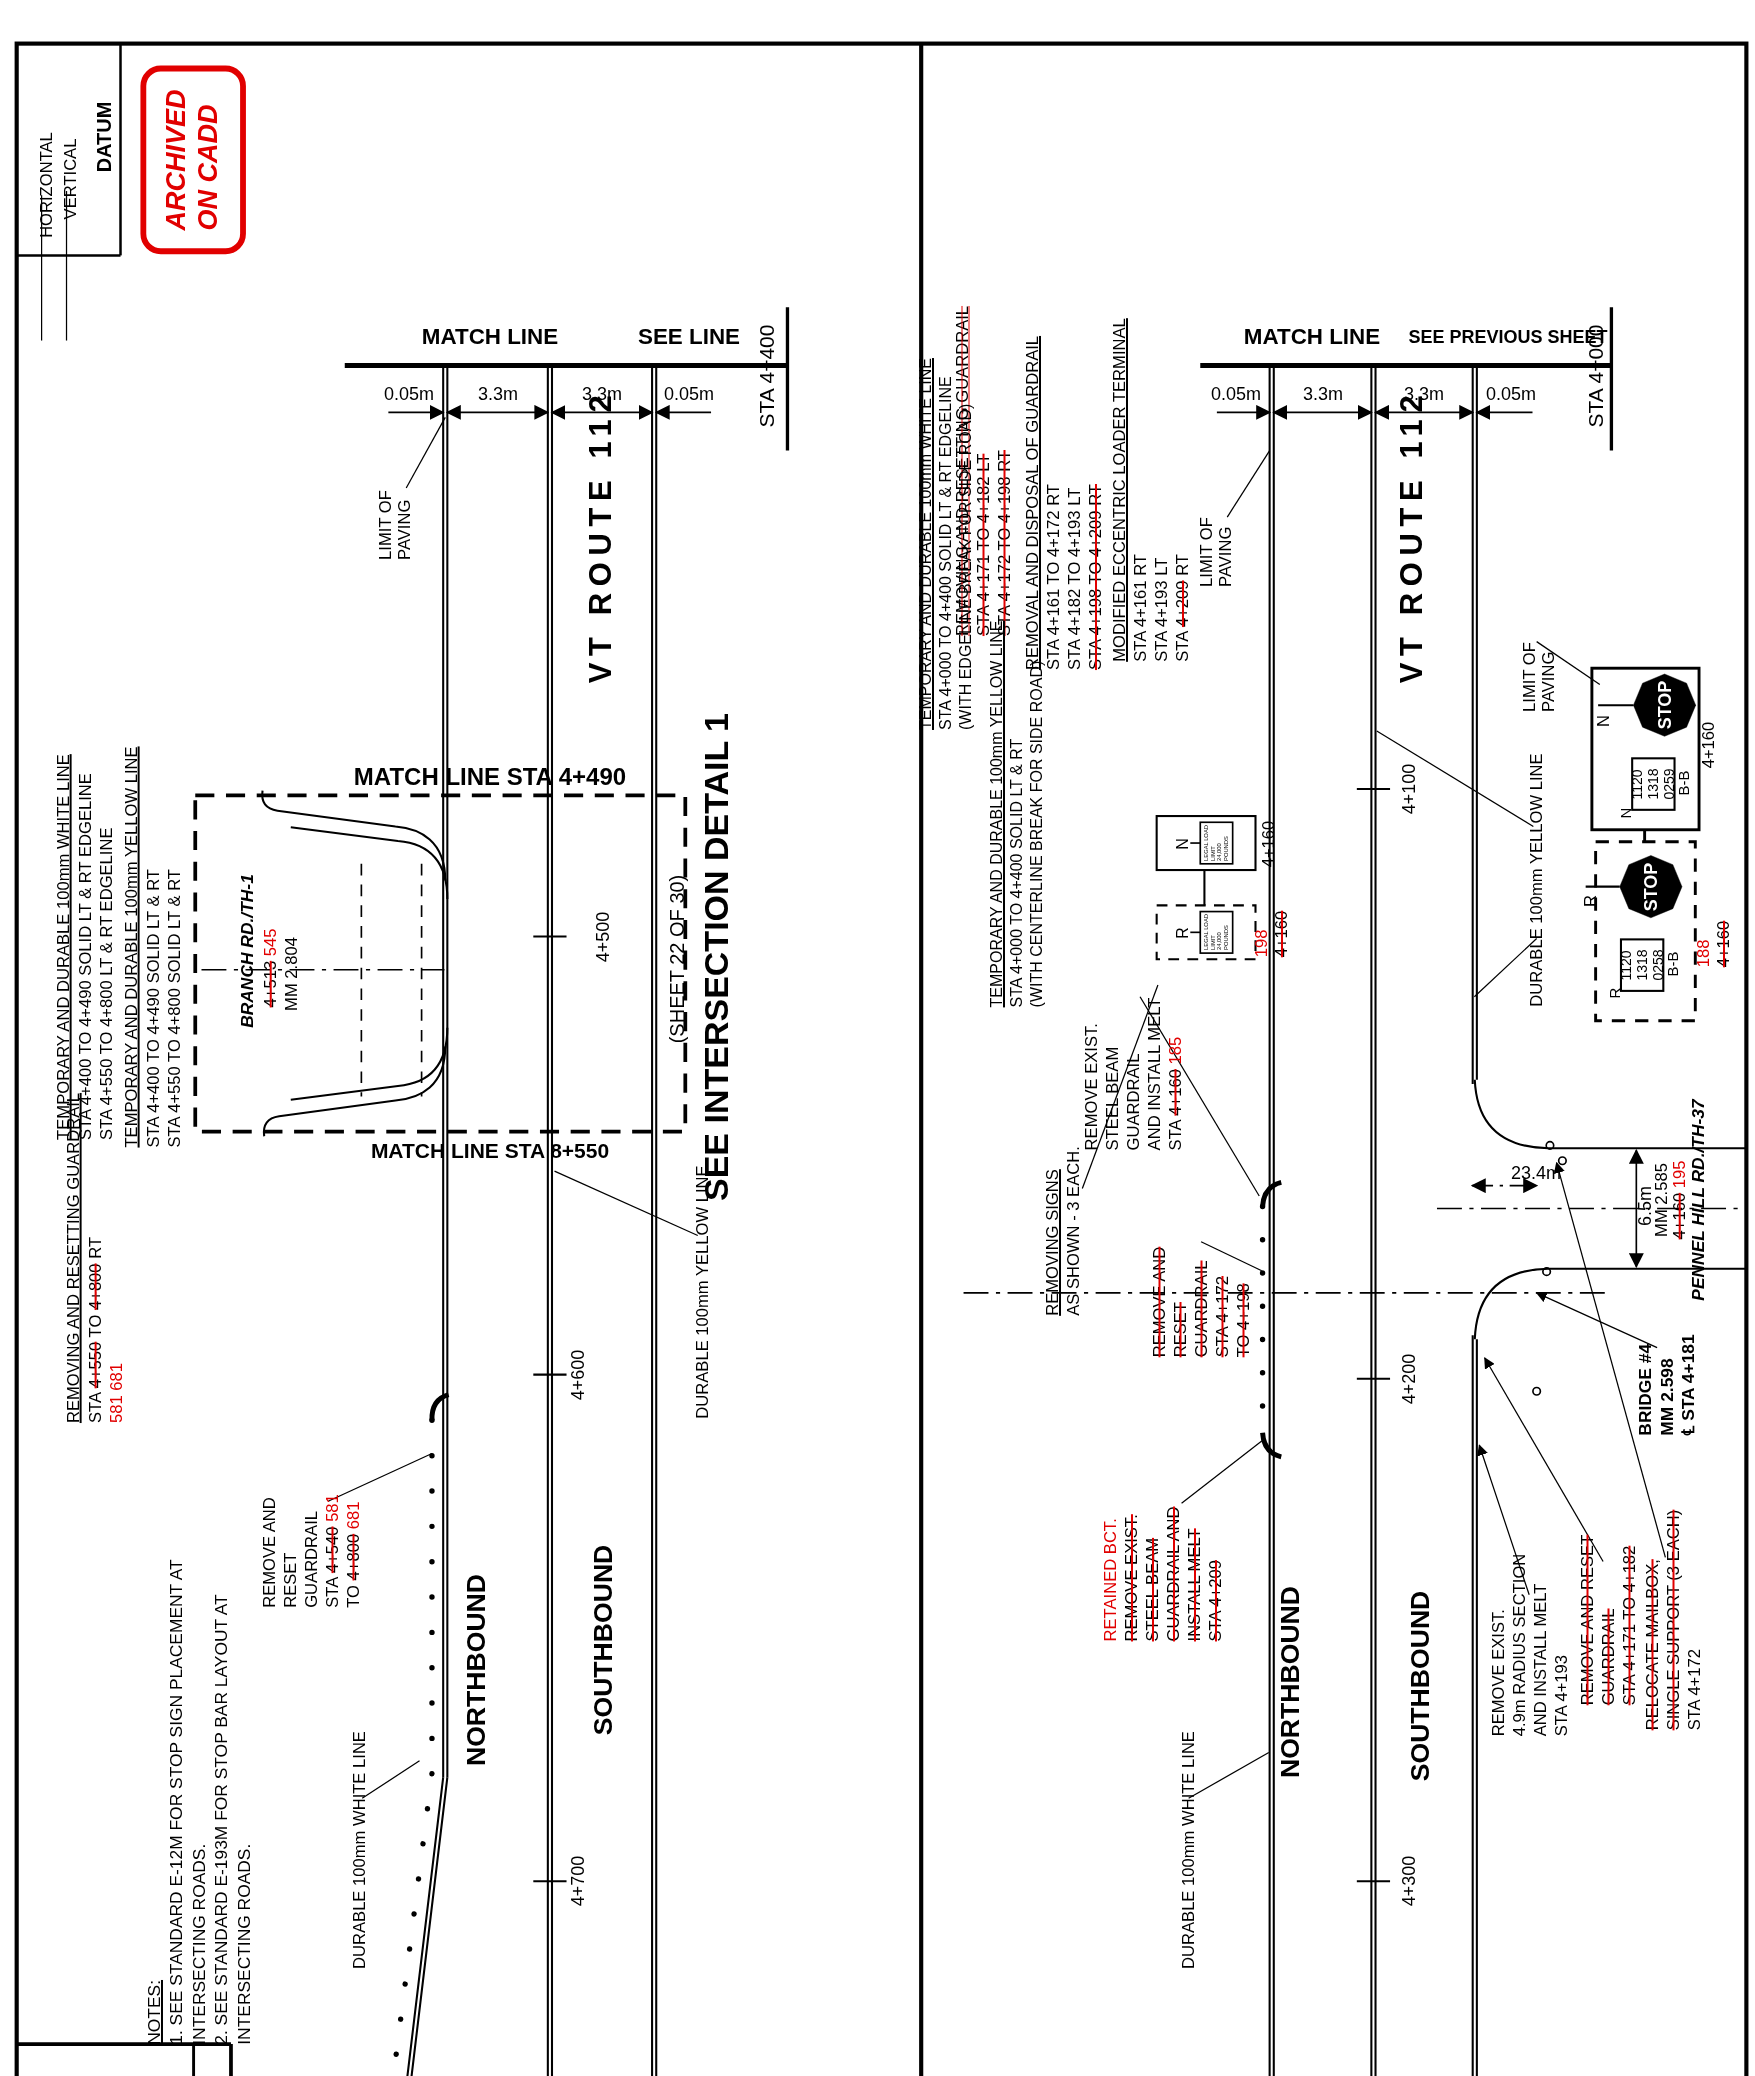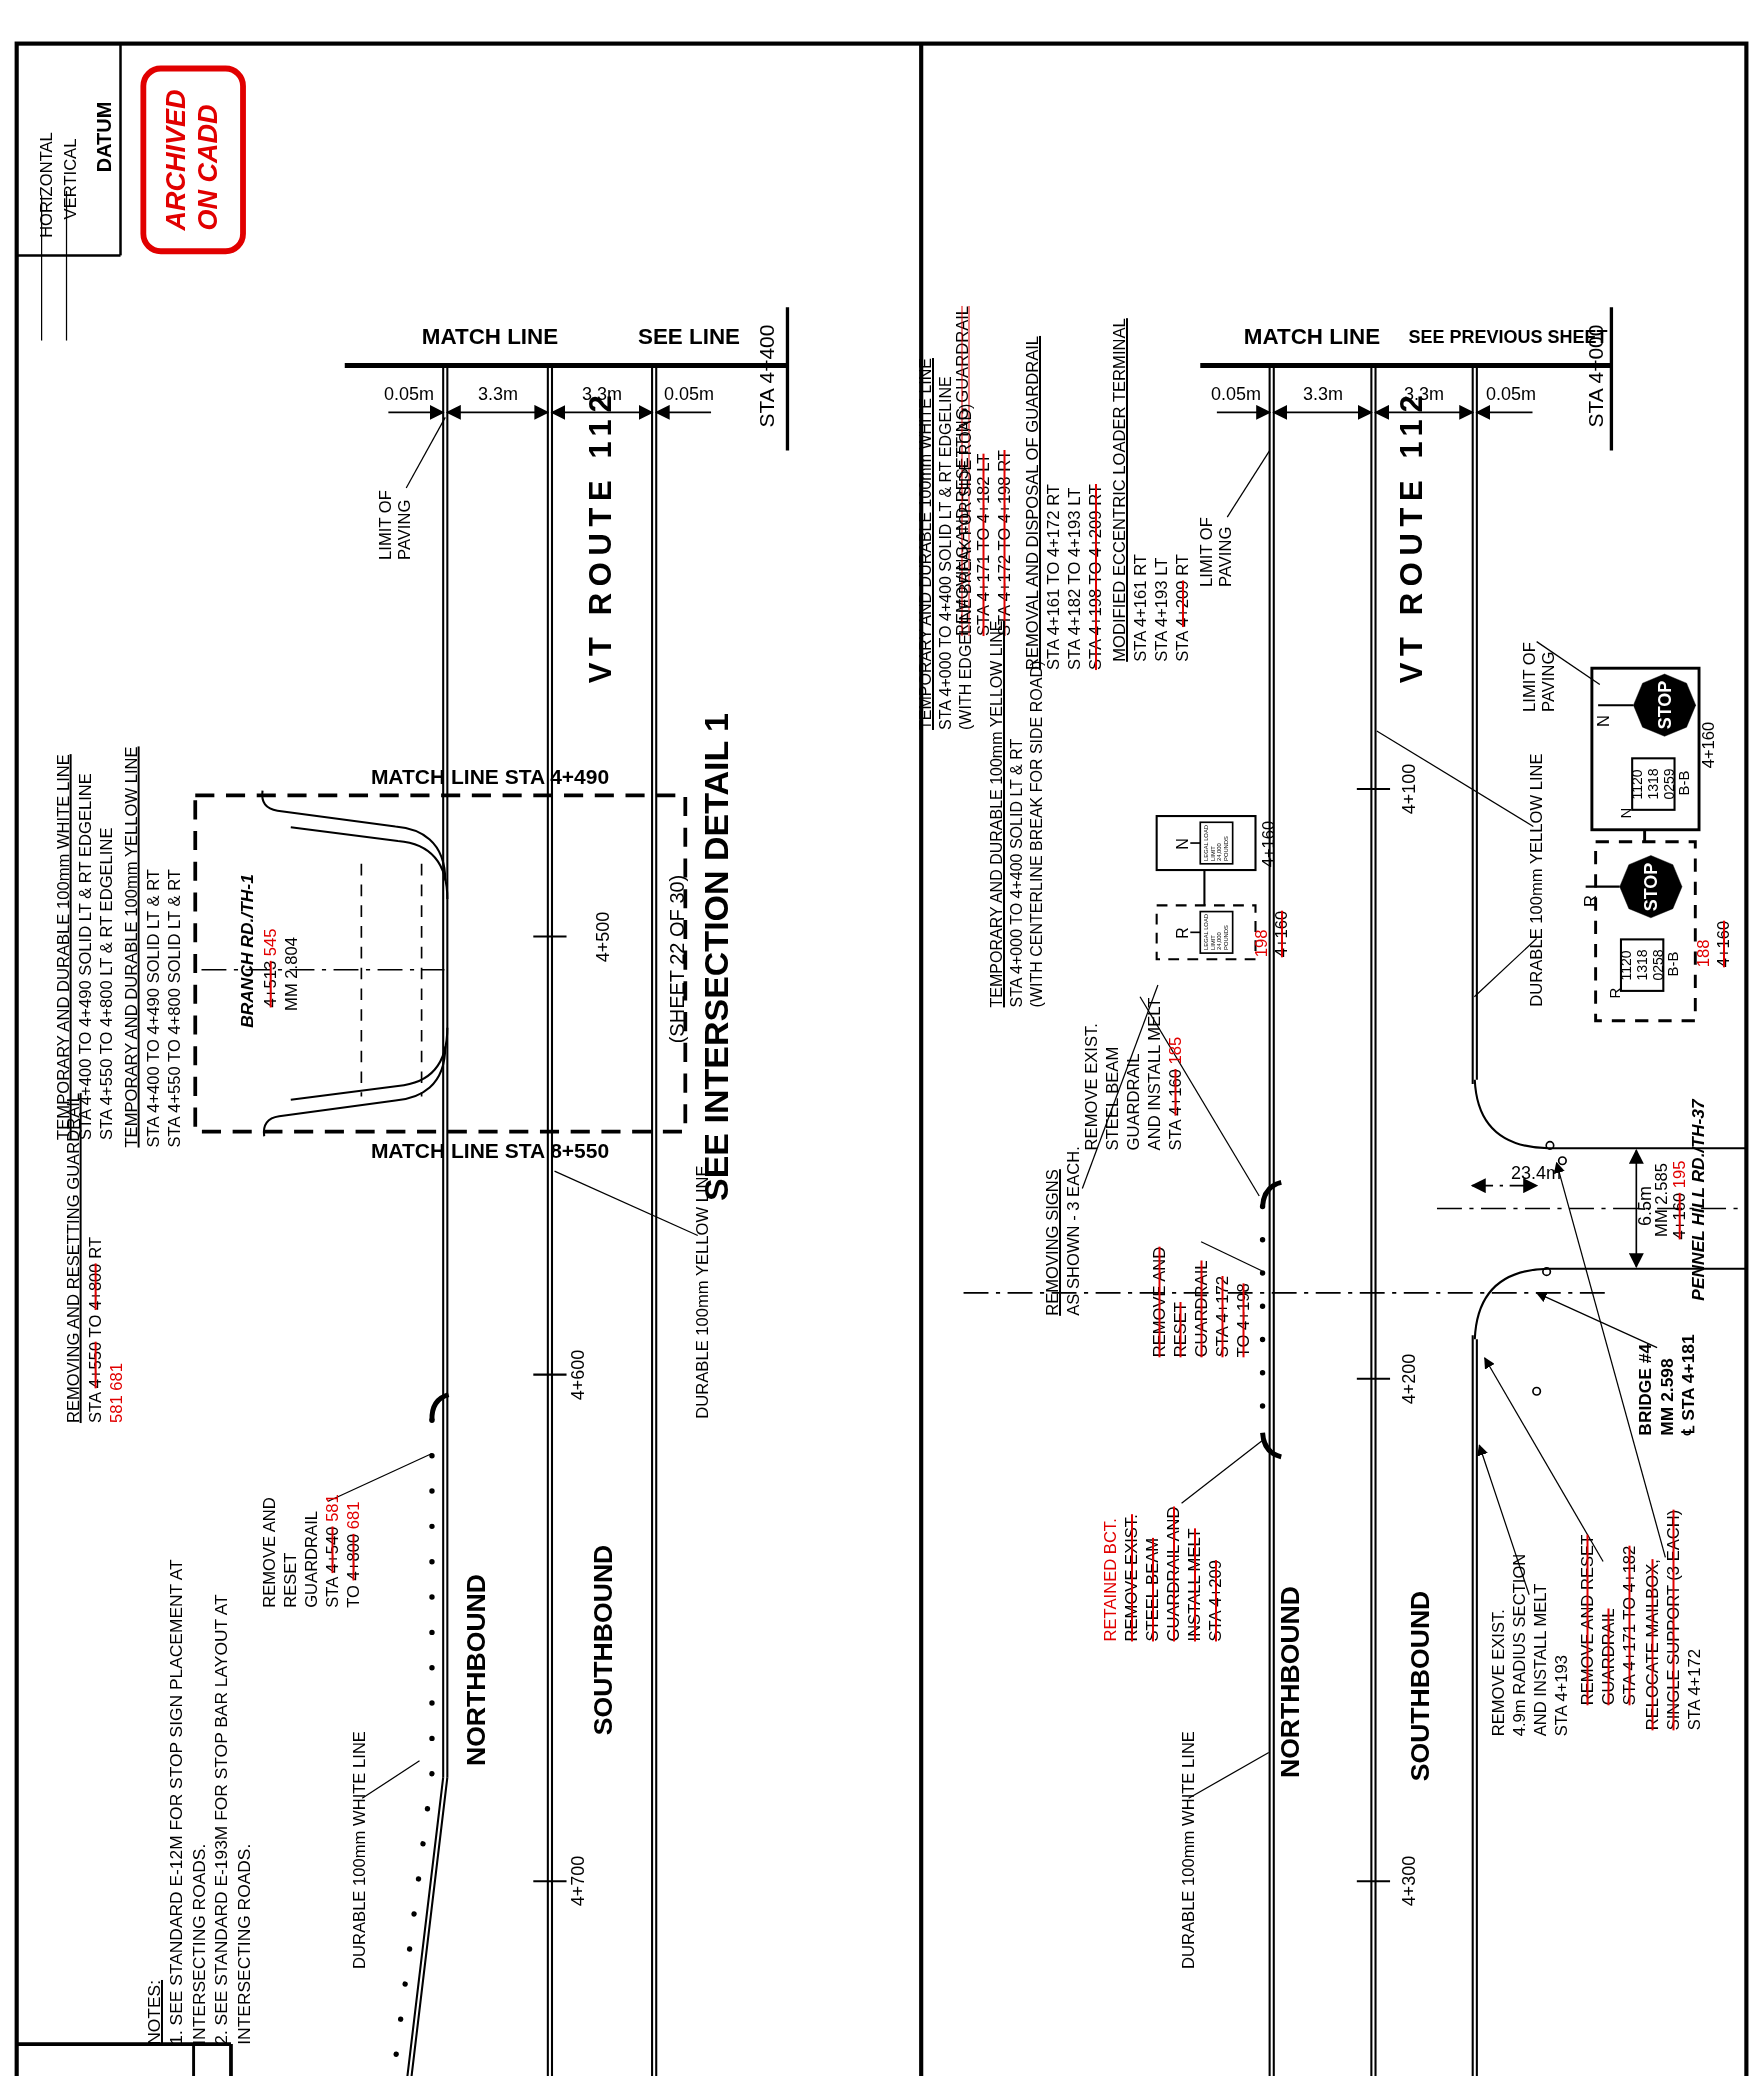--- a/index.html
+++ b/index.html
@@ -228,21 +228,21 @@
       <div class="lbl" style="left: 689px; top: 394px; font-size: 18px; transform: translate(-50%, -50%) rotate(0deg);">
         <div class="ln"><span class="seg">0.05m</span></div>
       </div>
       <div class="lbl" style="left: 395px; top: 525px; font-size: 16.6px; line-height: 19px; transform: translate(-50%, -50%) rotate(-90deg);">
         <div class="ln"><span class="seg">LIMIT OF</span></div>
         <div class="ln"><span class="seg">PAVING</span></div>
       </div>
       <div class="lbl b" style="left: 601px; top: 536px; font-size: 31px; letter-spacing: 6.6px; transform: translate(-50%, -50%) rotate(-90deg);">
         <div class="ln"><span class="seg">VT ROUTE 112</span></div>
       </div>
-      <div class="lbl b" style="left: 490px; top: 777px; font-size: 21px; transform: translate(-50%, -50%) rotate(0deg);">
+      <div class="lbl b" style="left: 490px; top: 777px; font-size: 24px; transform: translate(-50%, -50%) rotate(0deg);">
         <div class="ln"><span class="seg">MATCH LINE STA 4+490</span></div>
       </div>
       <div class="lbl b" style="left: 490px; top: 1151px; font-size: 21px; transform: translate(-50%, -50%) rotate(0deg);">
         <div class="ln"><span class="seg">MATCH LINE STA 8+550</span></div>
       </div>
       <div class="lbl b" style="left: 716px; top: 957px; font-size: 34px; transform: translate(-50%, -50%) rotate(-90deg);">
         <div class="ln"><span class="seg">SEE INTERSECTION DETAIL 1</span></div>
       </div>
       <div class="lbl" style="left: 677px; top: 959px; font-size: 20px; transform: translate(-50%, -50%) rotate(-90deg);">
         <div class="ln"><span class="seg">(SHEET 22 OF 30)</span></div>

